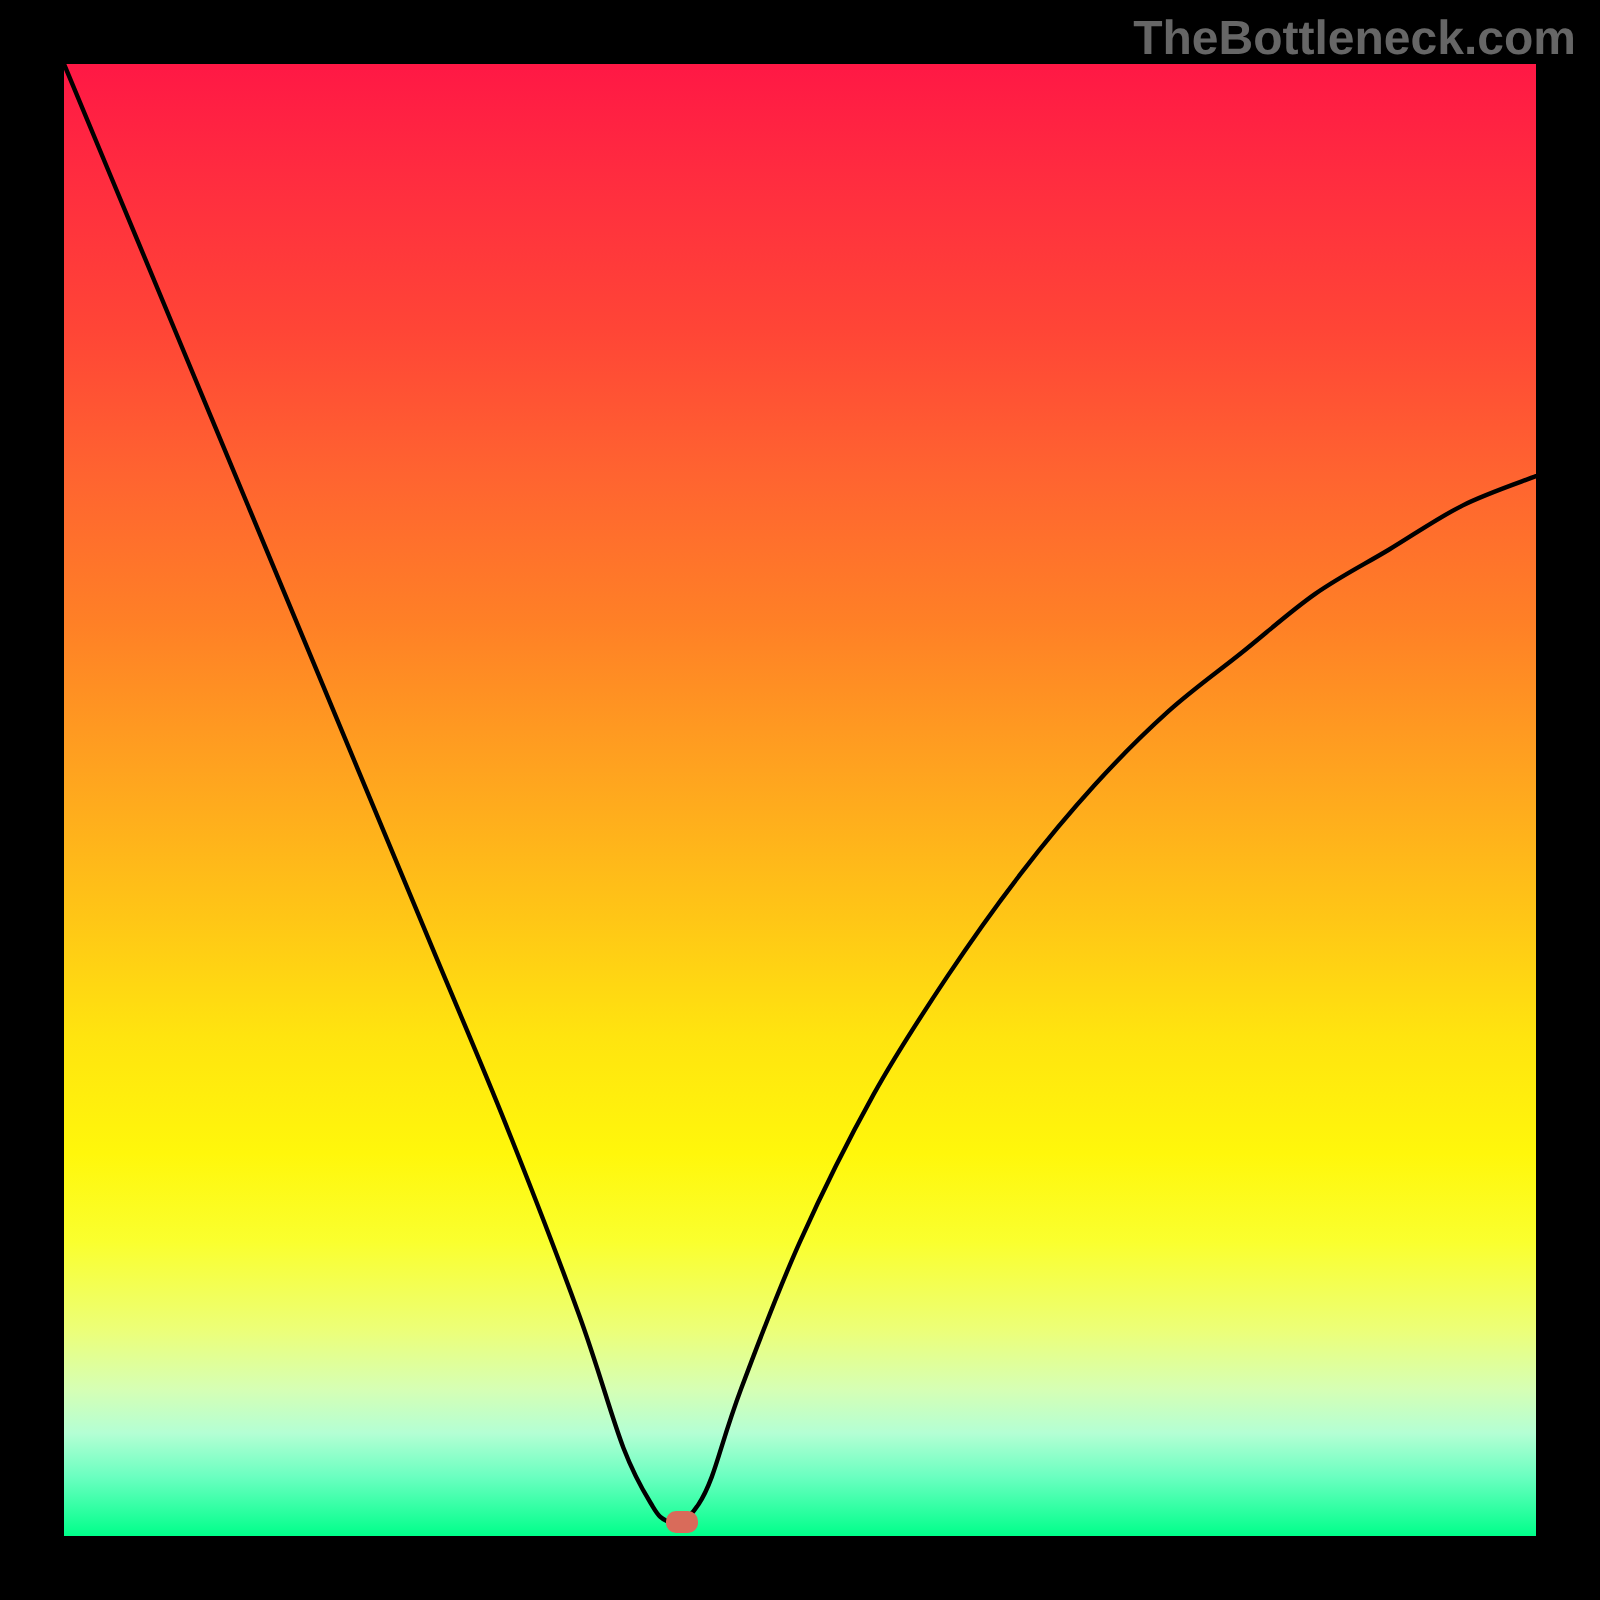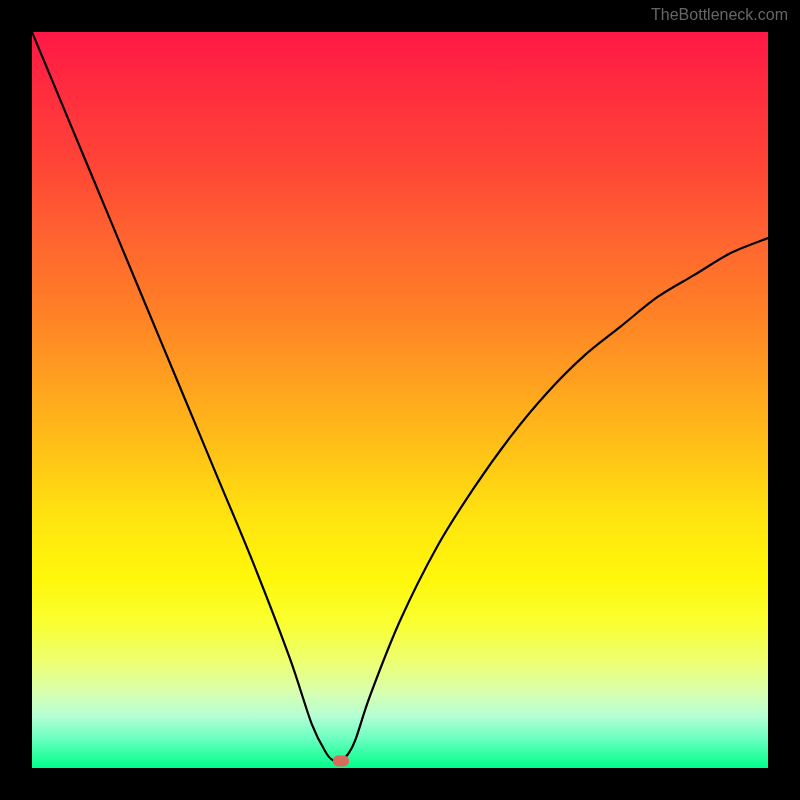--- a/index.html
+++ b/index.html
@@ -9,22 +9,22 @@
     background: #000;
     position: relative;
     overflow: hidden;
     font-family: Arial, sans-serif;
   }
   .watermark {
     position: absolute;
     top: 6px;
     right: 12px;
     color: #666;
-    font-size: 16px;
-    font-weight: 400;
+    font-size: 24px;
+    font-weight: 700;
     z-index: 10;
     font-family: Arial, sans-serif;
   }
   .plot-area {
     position: absolute;
     left: 32px;
     top: 32px;
     width: 736px;
     height: 736px;
     overflow: hidden;

